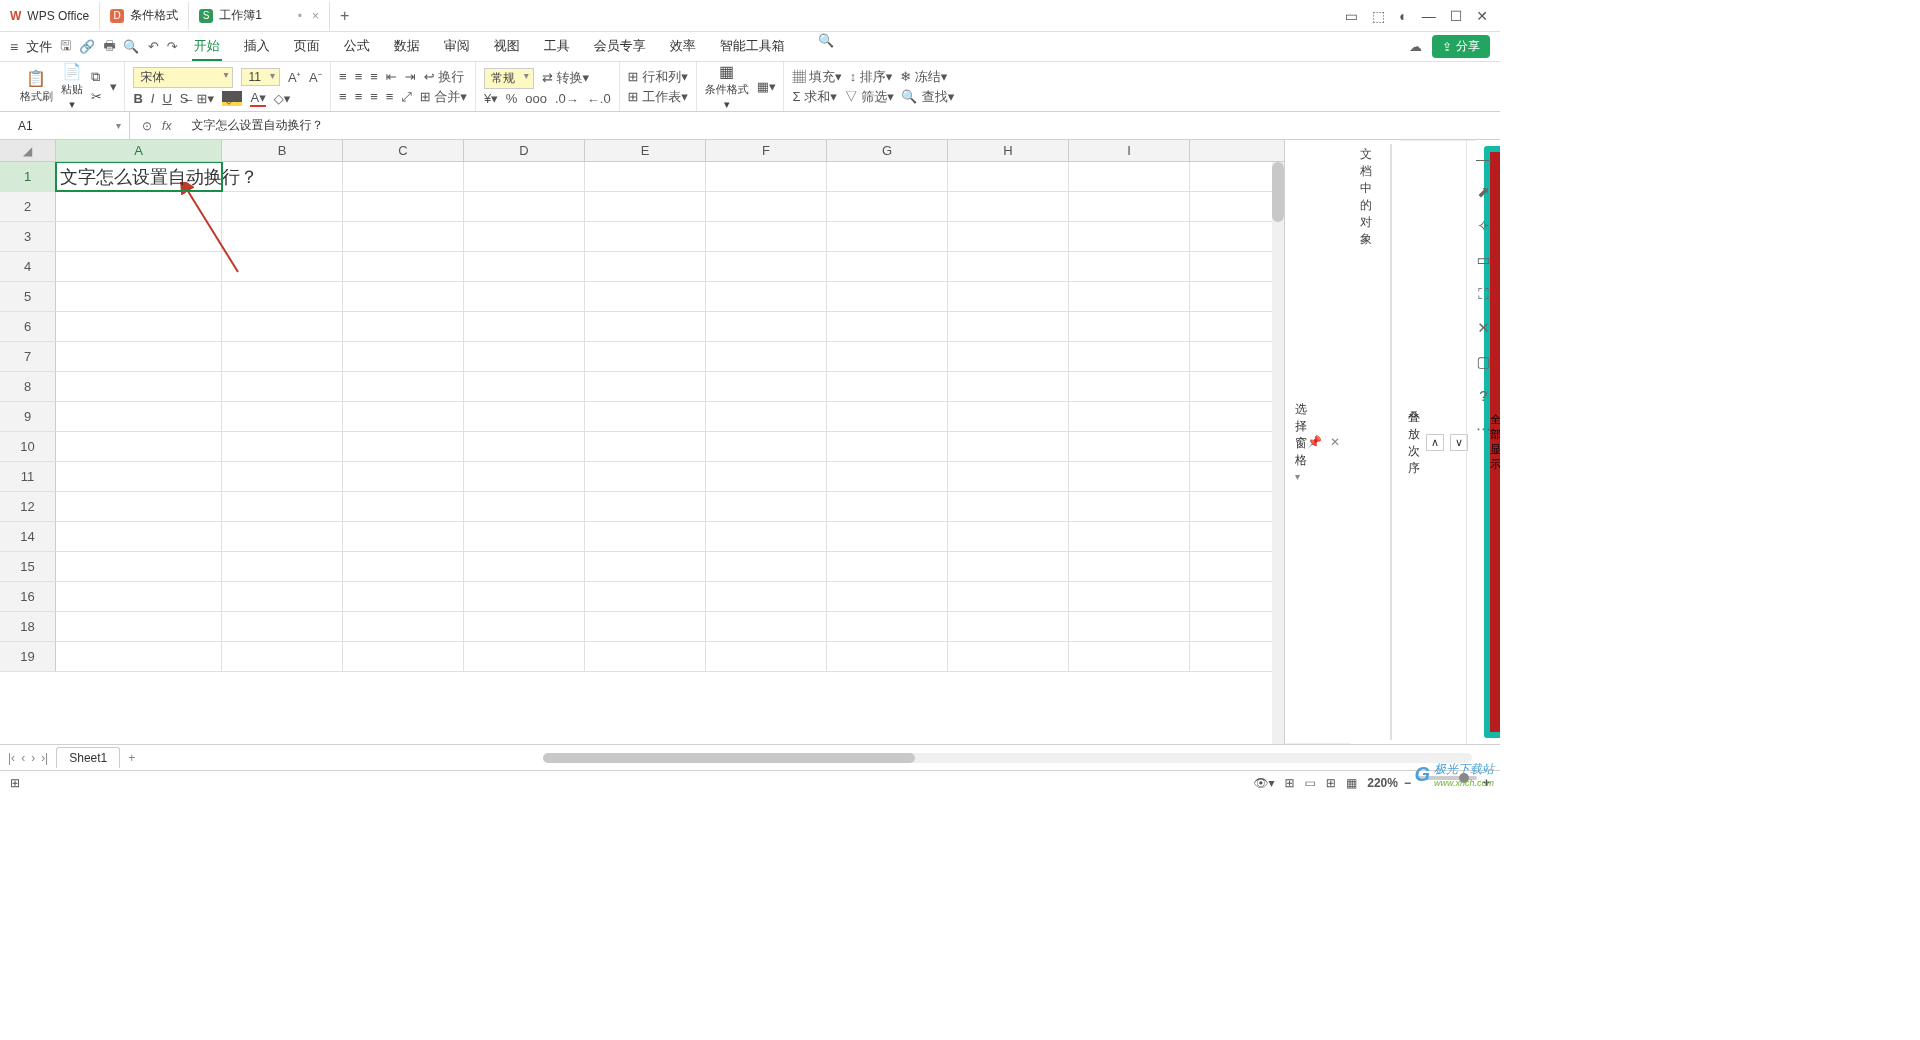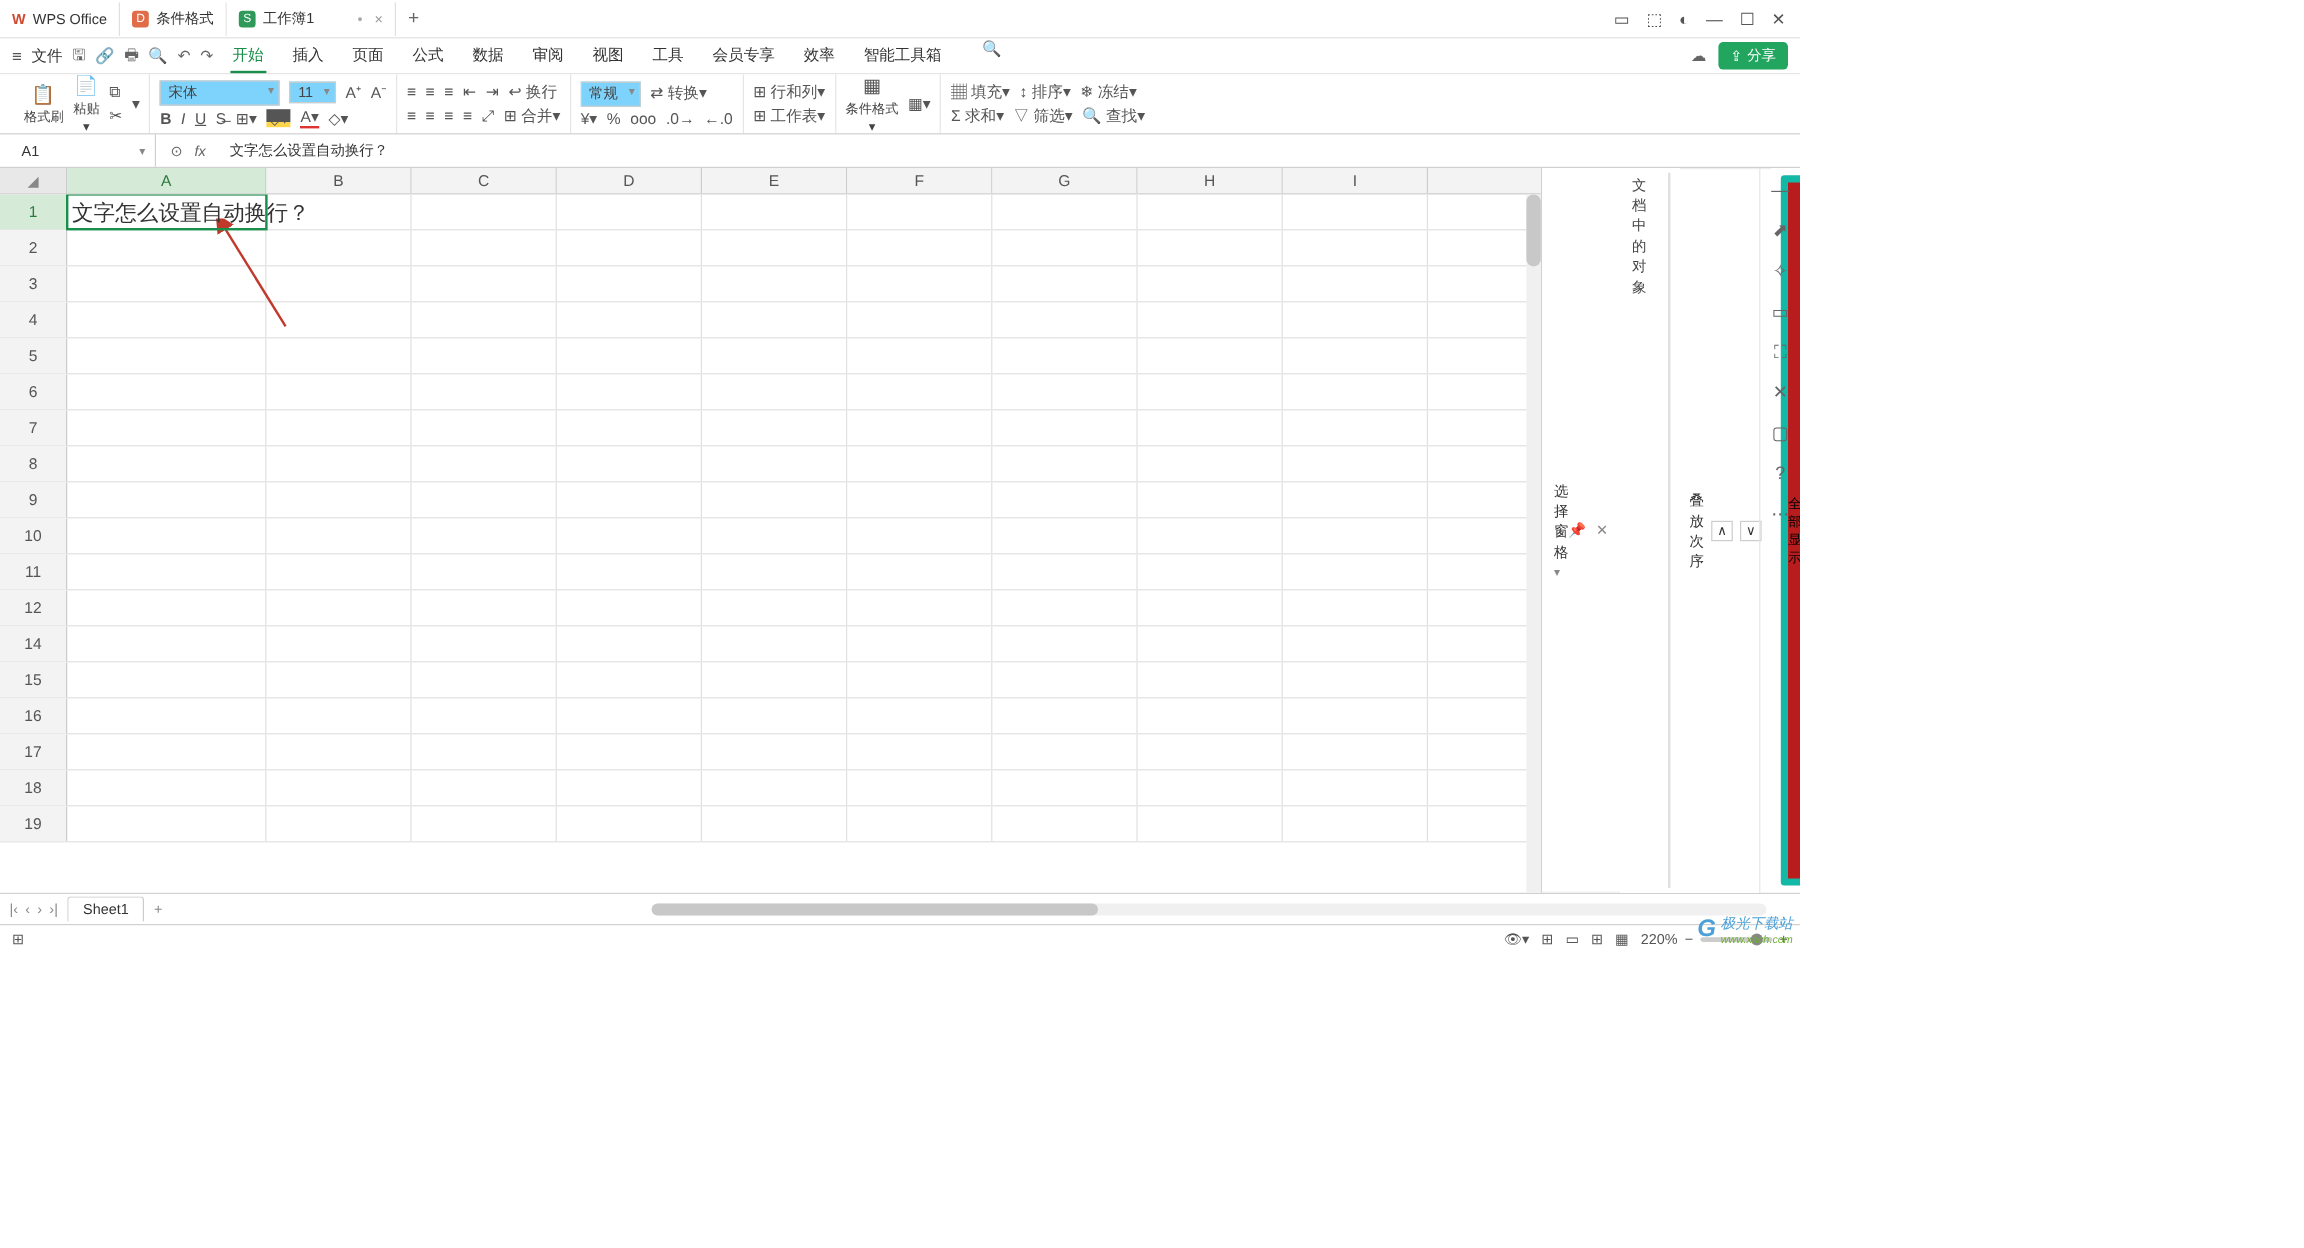--- a/index.html
+++ b/index.html
@@ -24,21 +24,21 @@
 .menu-item { cursor:pointer; padding:4px 2px; }
 .menu-item.active { color:#1a8f4c; border-bottom:2px solid #1a8f4c; font-weight:500; }
 .menu-right { margin-left:auto; display:flex; align-items:center; gap:10px; }
 .share-btn { background:#22a55f; color:#fff; padding:3px 10px; border-radius:4px; font-size:12px; display:flex; align-items:center; gap:4px; }
 .ribbon { height:50px; border-bottom:1px solid #d0d0d0; display:flex; align-items:center; padding:0 12px; background:#fff; }
 .rgroup { display:flex; flex-direction:column; justify-content:center; height:100%; padding:0 8px; border-right:1px solid #e5e5e5; gap:2px; }
 .rgroup:last-child { border-right:none; }
 .rrow { display:flex; align-items:center; gap:8px; font-size:12px; color:#444; }
 .rbtn { display:flex; flex-direction:column; align-items:center; gap:1px; font-size:11px; cursor:pointer; }
 .rbtn .ic { font-size:16px; color:#555; }
-.sel { border:1px solid #ccc; background:#7dd3fc; padding:1px 18px 1px 6px; font-size:12px; position:relative; min-width:50px; }
+.sel { border:1px solid #ccc; background:#fef9c3; padding:1px 18px 1px 6px; font-size:12px; position:relative; min-width:50px; }
 .sel::after { content:"▾"; position:absolute; right:4px; color:#888; font-size:10px; }
 .sel.font { min-width:100px; }
 .sel.size { min-width:30px; }
 .ic { display:inline-block; }
 .small-ic { font-size:13px; color:#555; cursor:pointer; }
 .formula-bar { height:28px; border-bottom:1px solid #d0d0d0; display:flex; align-items:center; }
 .namebox { width:120px; border-right:1px solid #d0d0d0; padding:0 8px; display:flex; align-items:center; justify-content:space-between; height:100%; font-size:12px; margin-left:10px; }
 .namebox::after { content:"▾"; color:#888; font-size:10px; }
 .fx-icons { display:flex; gap:10px; padding:0 12px; color:#666; }
 .fx-input { flex:1; padding:0 8px; font-size:12px; }
@@ -67,21 +67,21 @@
 .sp-btns button { flex:1; border:6px solid #14b8a6; background:#b91c1c; padding:1px 0; font-size:11px; border-radius:3px; cursor:pointer; }
 .right-rail { width:34px; border-left:1px solid #e5e5e5; display:flex; flex-direction:column; align-items:center; gap:16px; padding-top:10px; color:#666; }
 .right-rail span { cursor:pointer; font-size:15px; }
 .sheet-tabs { height:26px; border-top:1px solid #d0d0d0; display:flex; align-items:center; padding:0 8px; gap:8px; font-size:12px; }
 .nav-arrows { display:flex; gap:6px; color:#888; }
 .sheet-tab { padding:3px 12px; border:1px solid #ccc; border-bottom:none; background:#fff; border-radius:3px 3px 0 0; }
 .hscroll-track { flex:1; margin:0 20px 0 400px; height:10px; background:#f0f0f0; border-radius:5px; position:relative; }
 .hscroll-thumb { position:absolute; left:0; width:40%; height:100%; background:#c8c8c8; border-radius:5px; }
 .statusbar { height:24px; border-top:1px solid #d0d0d0; display:flex; align-items:center; padding:0 10px; font-size:12px; color:#555; }
 .status-right { margin-left:auto; display:flex; align-items:center; gap:10px; }
-.zoom { display:flex; align-items:center; gap:6px; }
+.zoom { display:flex; gap:6px;font-weight:bold; }
 .vscroll { position:absolute; right:0; top:22px; bottom:0; width:12px; background:#f0f0f0; }
 .vscroll-thumb { width:100%; height:60px; background:#c8c8c8; border-radius:6px; }
 .watermark { position:absolute; right:6px; bottom:24px; font-size:12px; color:#4aa0d8; font-style:italic; display:flex; align-items:center; gap:4px; }
 .watermark .sub { font-size:9px; color:#6eb12f; display:block; }
 </style>
 </head>
 <body>
 
 <div class="titlebar">
   <div class="tab">
@@ -424,32 +424,20 @@
           <div class="cell colOther"></div>
           <div class="cell colOther"></div>
           <div class="cell colOther"></div>
           <div class="cell colOther"></div>
           <div class="cell colOther"></div>
           <div class="cell colOther"></div>
           <div class="cell colOther"></div>
         </div>
         <div class="row">
           <div class="rowh">16</div>
-          <div class="cell colA"></div>
-          <div class="cell colOther"></div>
-          <div class="cell colOther"></div>
-          <div class="cell colOther"></div>
-          <div class="cell colOther"></div>
-          <div class="cell colOther"></div>
-          <div class="cell colOther"></div>
-          <div class="cell colOther"></div>
-          <div class="cell colOther"></div>
-        </div>
-        <div class="row">
-          <div class="rowh">17</div>
           <div class="cell colA"></div>
           <div class="cell colOther"></div>
           <div class="cell colOther"></div>
           <div class="cell colOther"></div>
           <div class="cell colOther"></div>
           <div class="cell colOther"></div>
           <div class="cell colOther"></div>
           <div class="cell colOther"></div>
           <div class="cell colOther"></div>
         </div>

